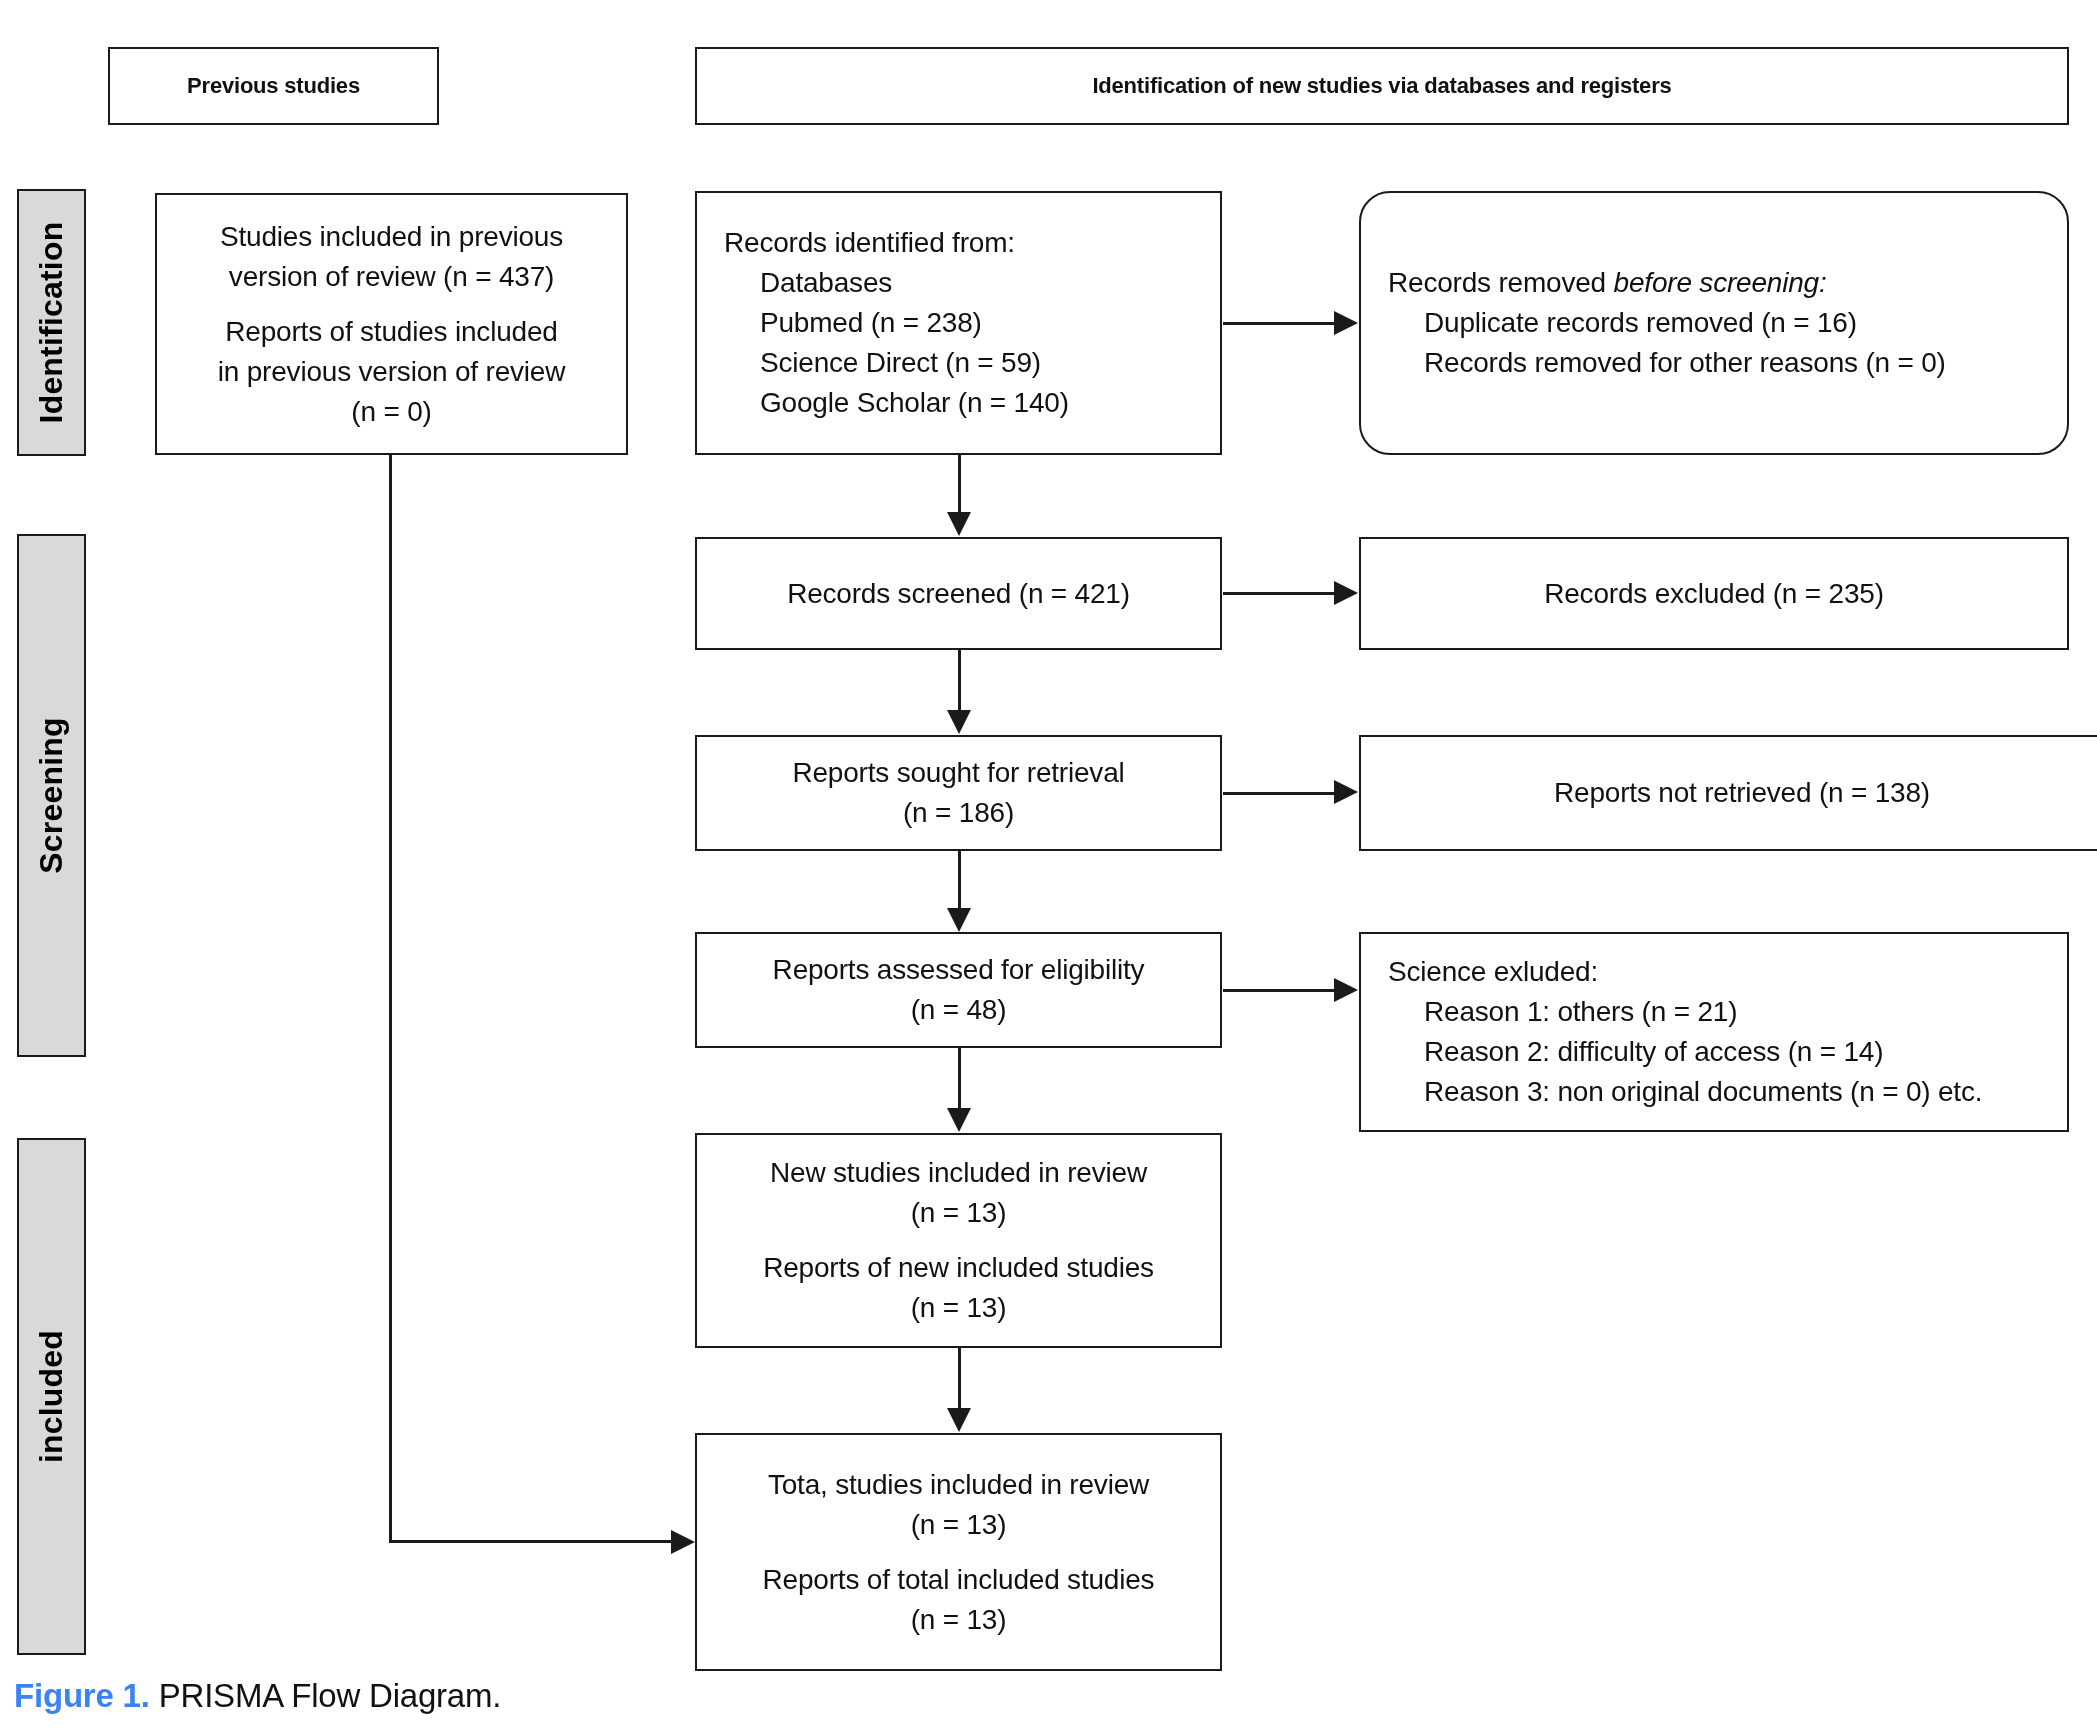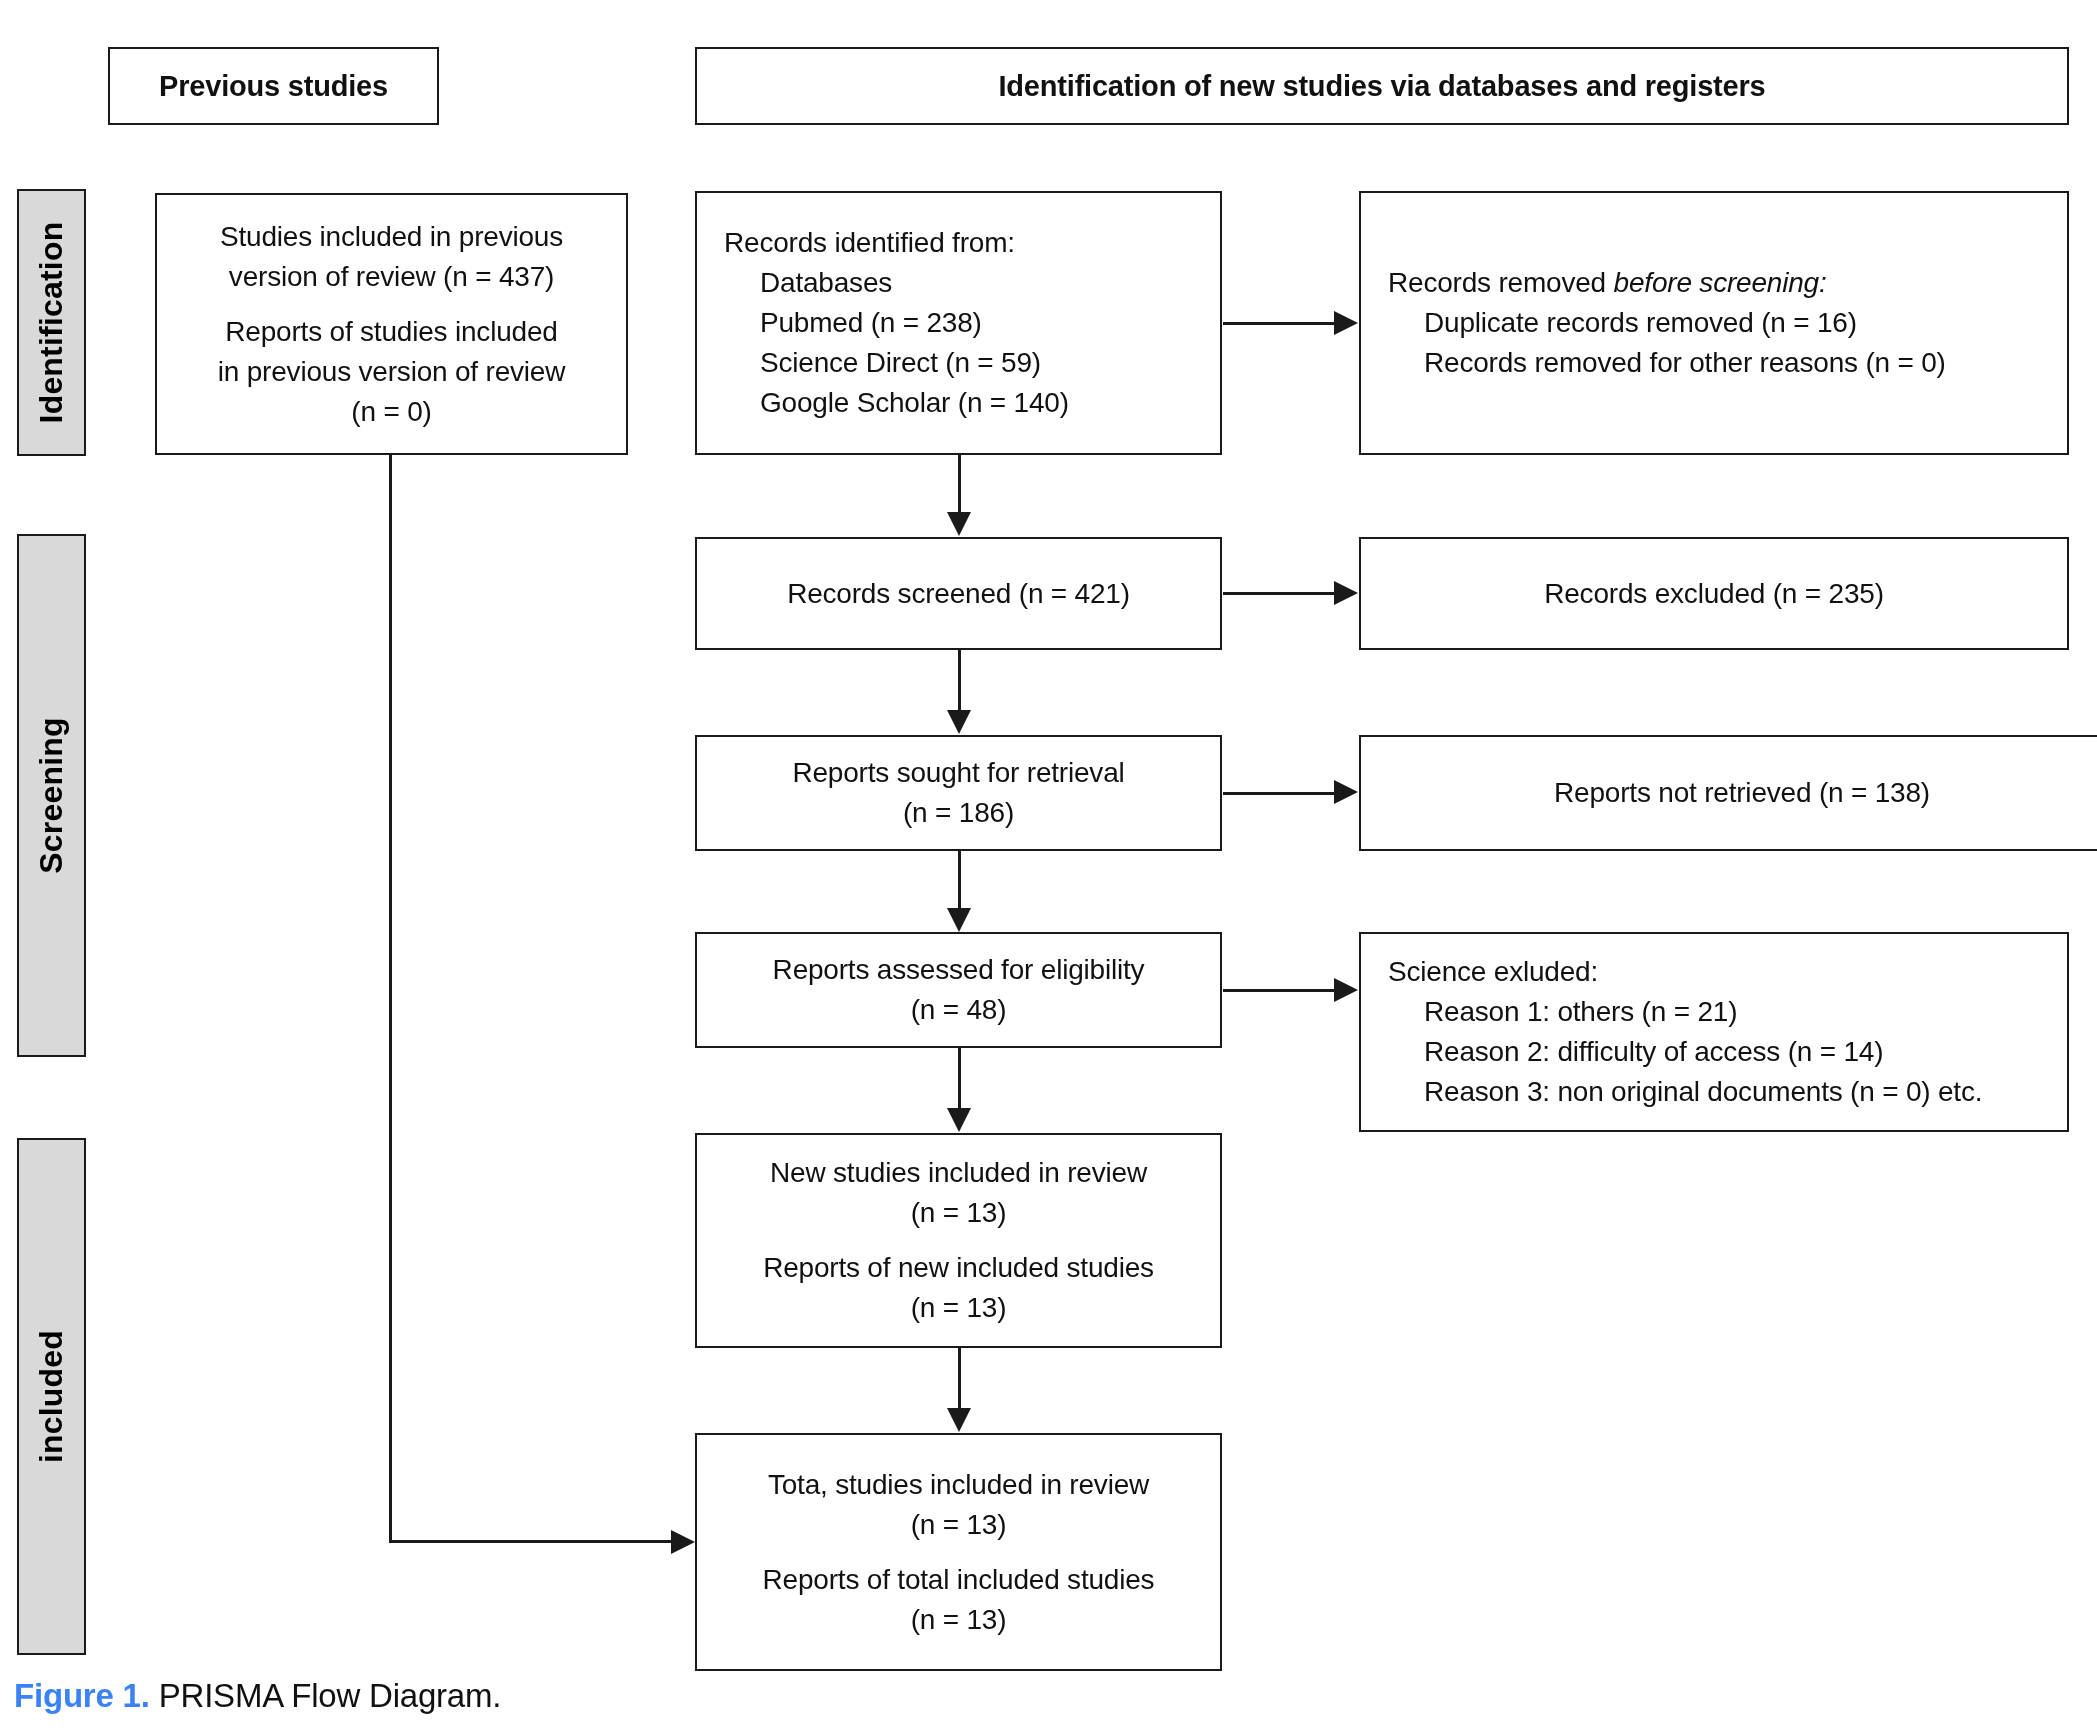--- a/index.html
+++ b/index.html
@@ -29,21 +29,21 @@
   .gap { margin-top: 15px; }
   .headerbox {
     position: absolute;
     box-sizing: border-box;
     border: 2.8px solid #1a1a1a;
     background: #ffffff;
     display: flex;
     align-items: center;
     justify-content: center;
     font-weight: bold;
-    font-size: 29px;
+    font-size: 22px;
     letter-spacing: -0.2px;
   }
   .bar {
     position: absolute;
     box-sizing: border-box;
     border: 2.8px solid #1a1a1a;
     background: #d9d9d9;
     display: flex;
     align-items: center;
     justify-content: center;
@@ -81,21 +81,21 @@
   #caption .fig { font-weight: bold; color: #3b82f6; }
 
   
   #header-prev   { left: 108px;  top: 47px;  width: 331px;  height: 78px; }
   #header-ident  { left: 695px;  top: 47px;  width: 1374px; height: 78px; }
   #bar-ident     { left: 17px;   top: 189px; width: 69px;  height: 267px; }
   #bar-screen    { left: 17px;   top: 534px; width: 69px;  height: 523px; }
   #bar-incl      { left: 17px;   top: 1138px; width: 69px; height: 517px; }
   #box-prev      { left: 155px;  top: 193px; width: 473px;  height: 262px; }
   #box-recid     { left: 695px;  top: 191px; width: 527px;  height: 264px; }
-  #box-recrem    { left: 1359px; top: 191px; width: 710px;  height: 264px; }
+  #box-recrem    { left: 1359px; top: 191px; width: 710px;  height: 264px; border-radius: 31px; }
   #box-screened  { left: 695px;  top: 537px; width: 527px;  height: 113px; }
   #box-excluded  { left: 1359px; top: 537px; width: 710px;  height: 113px; }
   #box-sought    { left: 695px;  top: 735px; width: 527px;  height: 116px; }
   #box-notret    { left: 1359px; top: 735px; width: 766px;  height: 116px; }
   #box-assessed  { left: 695px;  top: 932px; width: 527px;  height: 116px; }
   #box-repexcl   { left: 1359px; top: 932px; width: 710px;  height: 200px; }
   #box-new       { left: 695px;  top: 1133px; width: 527px; height: 215px; }
   #box-total     { left: 695px;  top: 1433px; width: 527px; height: 238px; }
 </style>
 </head>

